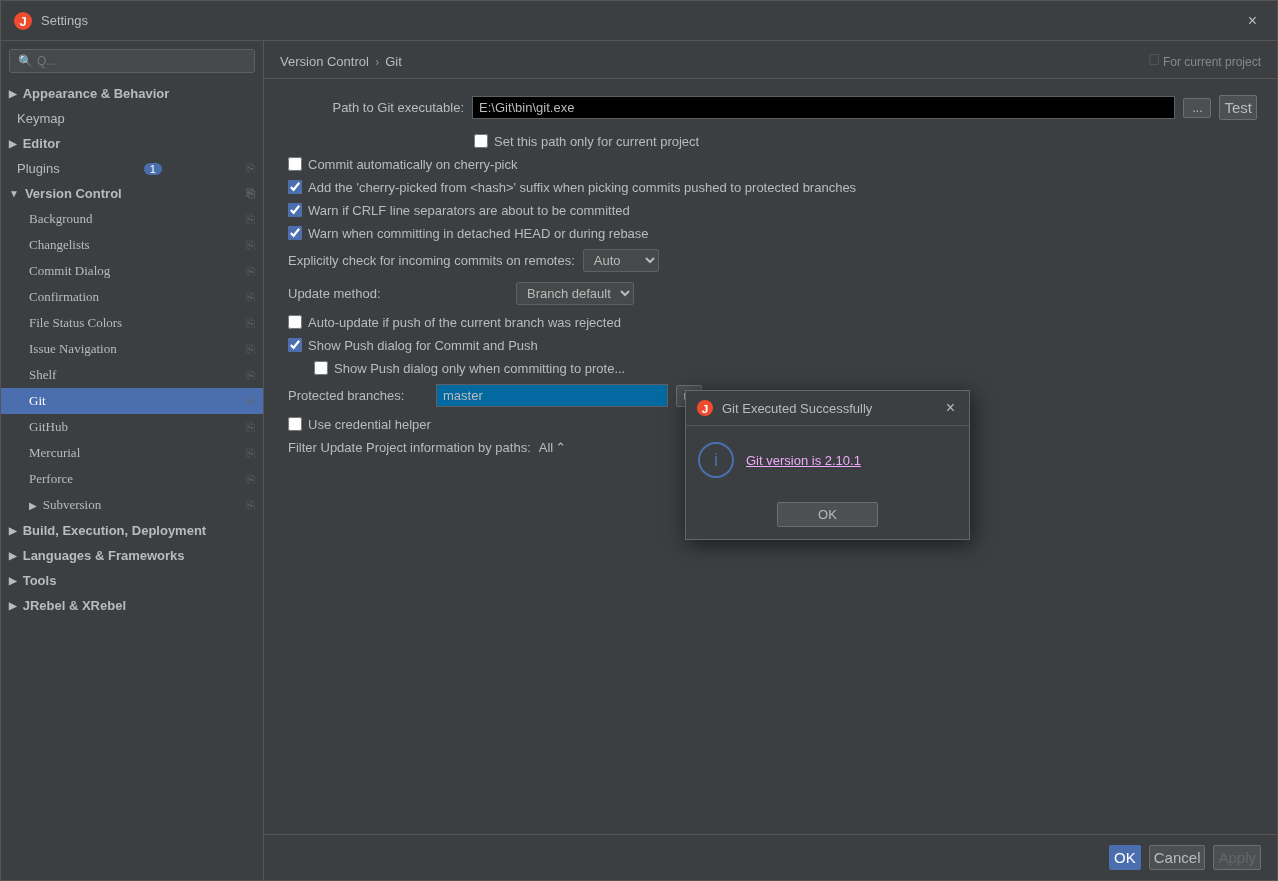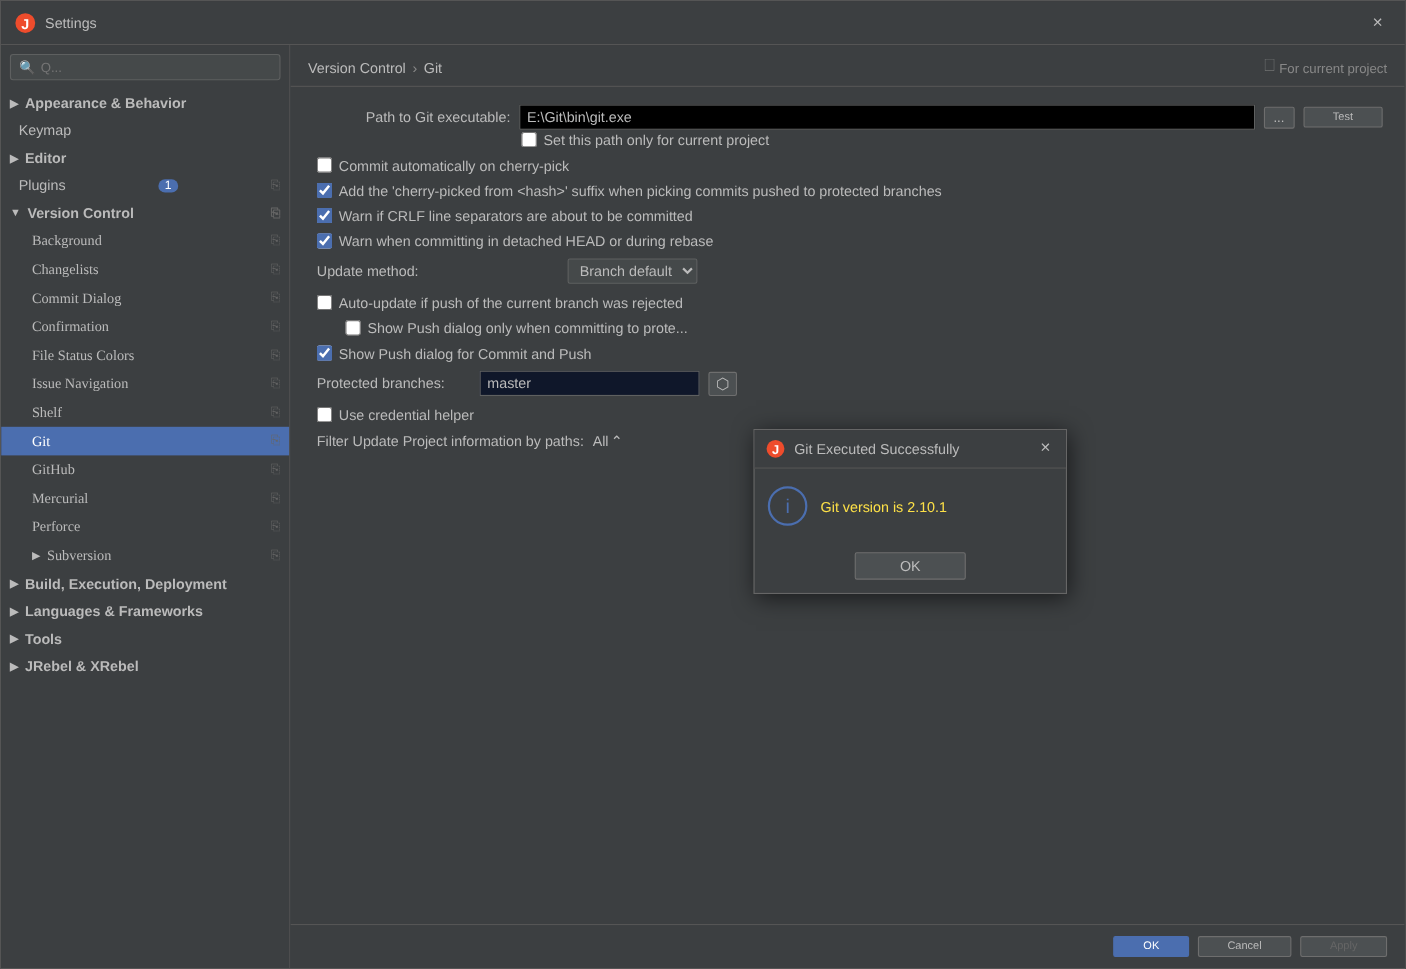--- a/index.html
+++ b/index.html
@@ -150,21 +150,21 @@
     }
     .settings-content {
       flex: 1;
       padding: 16px 20px;
       overflow-y: auto;
       color: #bbb;
     }
     .form-row {
       display: flex;
       align-items: center;
-      margin-bottom: 2px;
+      margin-bottom: 14px;
       gap: 8px;
     }
     .form-label {
       min-width: 180px;
       text-align: right;
       color: #bbb;
       font-size: 13px;
     }
     .path-input {
       flex: 1;
@@ -172,23 +172,23 @@
       border: 1px solid #5e6060;
       color: #bbb;
       padding: 3px 6px;
       font-size: 13px;
       outline: none;
     }
     .btn {
       background: #4c5052;
       border: 1px solid #6e6e6e;
       color: #bbb;
-      padding: 3px 26px;
-      cursor: pointer;
-      font-size: 10px;
+      padding: 3px 4px;
+      cursor: pointer;
+      font-size: 15px;
       border-radius: 2px;
     }
     .btn-primary {
       background: #4b6eaf;
       border: 1px solid #4b6eaf;
       color: white;
     }
     .checkbox-row {
       display: flex;
       gap: 6px;
@@ -287,22 +287,23 @@
       background: #3c3f41;
       border: 2px solid #4b6eaf;
       display: flex;
       align-items: center;
       justify-content: center;
       font-size: 18px;
       color: #4b6eaf;
       flex-shrink: 0;
     }
     .dialog-message {
-      color: #fde047;
-      font-size: 13px;
+      color: #f0abfc;
+      font-size: 13px;
+      text-decoration: underline;
     }
     .dialog-footer {
       padding: 8px 12px 12px;
       display: flex;
       justify-content: center;
     }
     .dialog-ok-btn {
       background: #4c5052;
       border: 1px solid #6e6e6e;
       color: #bbb;
@@ -318,26 +319,26 @@
     }
     .ellipsis-btn {
       background: #4c5052;
       border: 1px solid #6e6e6e;
       color: #bbb;
       padding: 2px 8px;
       cursor: pointer;
       font-size: 12px;
     }
     .protected-input {
-      background: #0f172a;
+      background: #0369a1;
       border: 1px solid #5e6060;
       color: #bbb;
       padding: 3px 6px;
       font-size: 13px;
-      width: 200px;
+      width: 232px;
     }
   </style>
 </head>
 <body>
 
 <div class="window">
 
   <div class="title-bar">
     <div class="title-bar-left">
       <svg class="title-bar-icon" viewBox="0 0 20 20">
@@ -504,43 +505,51 @@
         <div class="checkbox-row">
           <input type="checkbox" id="warn-crlf" checked="" style="">
           <label for="warn-crlf" class="checkbox-label">Warn if CRLF line separators are about to be committed</label>
         </div>
 
         <div class="checkbox-row">
           <input type="checkbox" id="warn-detached" checked="" style="">
           <label for="warn-detached" class="checkbox-label">Warn when committing in detached HEAD or during rebase</label>
         </div>
 
+        <div class="inline-row">
+          <span class="inline-label">Explicitly check for incoming commits on remotes:</span>
+          <select class="select-dropdown">
+            <option>Auto</option>
+            <option>Always</option>
+            <option>Never</option>
+          </select>
+        </div>
 
         <div class="inline-row">
           <span class="inline-label">Update method:</span>
           <select class="select-dropdown">
             <option>Branch default</option>
             <option>Merge</option>
             <option>Rebase</option>
           </select>
         </div>
 
         <div class="checkbox-row">
           <input type="checkbox" id="auto-update" style="">
           <label for="auto-update" class="checkbox-label">Auto-update if push of the current branch was rejected</label>
         </div>
 
+        <div class="checkbox-row">
+          <input type="checkbox" id="show-push" checked="" style="">
+          <label for="show-push" class="checkbox-label">Show Push dialog for Commit and Push</label>
+        </div>
+
         <div class="checkbox-row indented-checkbox">
           <input type="checkbox" id="show-push-protected" style="">
           <label for="show-push-protected" class="checkbox-label">Show Push dialog only when committing to prote...</label>
-        </div>
-
-        <div class="checkbox-row">
-          <input type="checkbox" id="show-push" checked="" style="">
-          <label for="show-push" class="checkbox-label">Show Push dialog for Commit and Push</label>
         </div>
 
         <div class="inline-row">
           <span class="inline-label" style="min-width:140px;">Protected branches:</span>
           <input class="protected-input" type="text" value="master" style="">
           <button class="btn" style="padding: 2px 6px; font-size: 14px;">⬡</button>
         </div>
 
         <div class="checkbox-row">
           <input type="checkbox" id="use-credential" style="">

